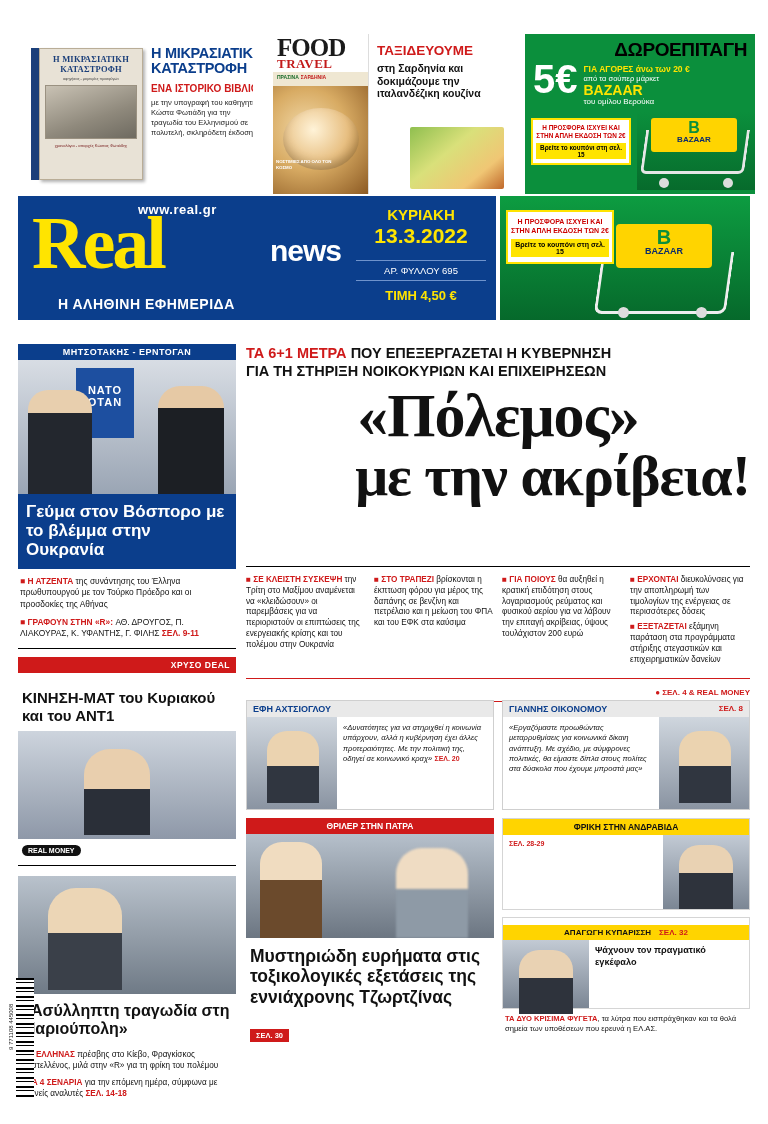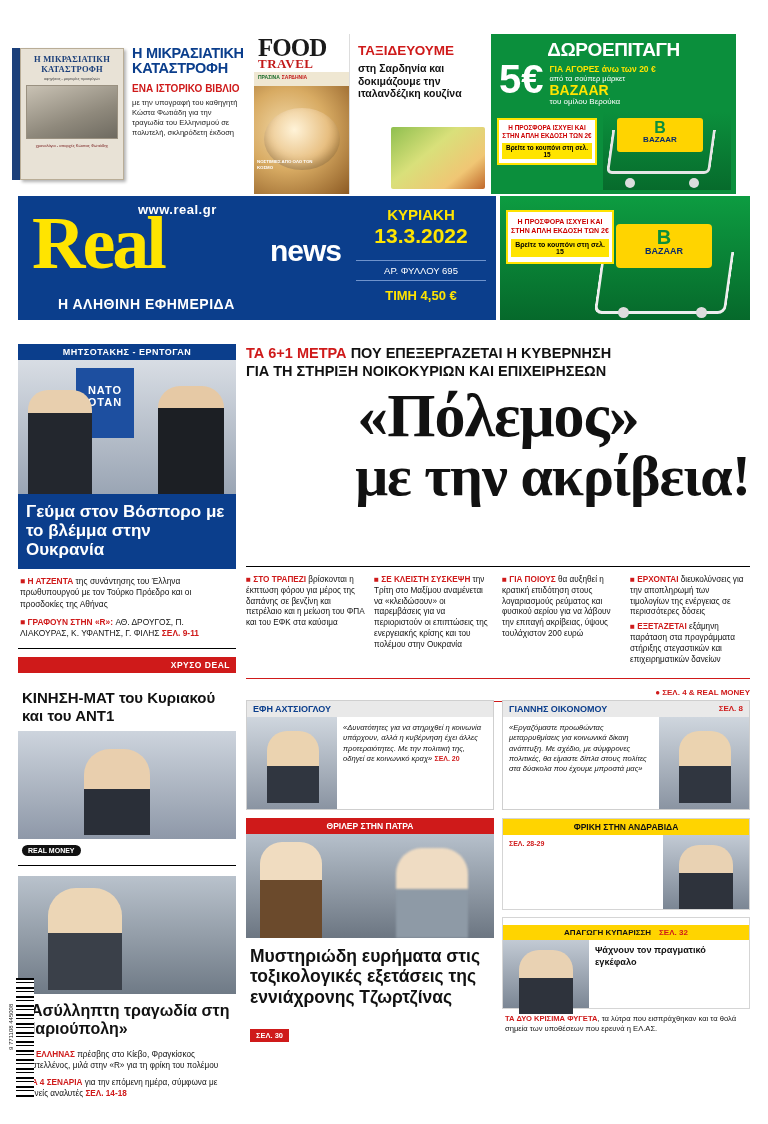--- a/index.html
+++ b/index.html
@@ -5,21 +5,21 @@
   * { box-sizing: border-box; margin: 0; padding: 0; }
   html, body {
     width: 768px; height: 1124px;
     background: #ffffff;
     font-family: "Liberation Sans", sans-serif;
     overflow: hidden;
   }
   .page { position: relative; width: 768px; height: 1124px; background:#fff; }
 
   
-  .promo-strip { position:absolute; left:4px; top:34px; width:732px; height:160px; display:flex; gap:5px; }
+  .promo-strip { position:absolute; left:23px; top:34px; width:732px; height:160px; display:flex; gap:20px; }
 
   .promo-book { position:relative; width:246px; height:160px; background:#fff; overflow:hidden; }
   .book-cover {
     position:absolute; left:16px; top:14px; width:104px; height:132px;
     background:#e8e2d6; border:1px solid #b9ad97;
     box-shadow: 2px 2px 3px rgba(0,0,0,.3);
     padding:6px 5px; text-align:center;
   }
   .book-cover .bc-title { font-family:"Liberation Serif", serif; font-weight:bold; font-size:8.5px; color:#1b3f7a; line-height:1.15; letter-spacing:.2px; }
   .book-cover .bc-sub { font-size:3.6px; color:#444; margin-top:2px; line-height:1.2; }
@@ -45,21 +45,21 @@
      background: radial-gradient(circle at 40% 35%, #fff3d8, #e8c083 55%, #b07a2e); box-shadow: inset 0 -6px 10px rgba(0,0,0,.2); }
   .mag-cover .mc-cap { position:absolute; left:3px; bottom:24px; width:70px; font-size:4.4px; color:#fff; font-weight:bold; z-index:3; line-height:1.25; }
   .mag-txt { width:136px; padding:10px 6px 0 8px; }
   .mag-txt .mt-h1 { color:#cf1a1a; font-weight:bold; font-size:13.5px; line-height:1.05; }
   .mag-txt .mt-p { color:#111; font-weight:bold; font-size:10.5px; line-height:1.2; margin-top:4px; }
   .mag-photo { position:absolute; right:0; bottom:4px; width:96px; height:64px; border-radius:3px;
       background: linear-gradient(140deg,#8fbf4f,#d9e07a 40%,#f0c674 75%,#c0682b); border:1px solid #fff; }
 
   .promo-coupon { position:relative; width:246px; height:160px; background:#0b8f3c; overflow:hidden; }
   .cp-top { padding:6px 8px 0; }
-  .cp-title { color:#ffffff; font-weight:bold; font-size:19px; letter-spacing:-.4px; line-height:1; text-align:center; }
+  .cp-title { color:#000000; font-weight:bold; font-size:19px; letter-spacing:-.4px; line-height:1; text-align:right; }
   .cp-row { display:flex; align-items:flex-start; margin-top:2px; }
   .cp-five { color:#fff; font-weight:bold; font-size:40px; line-height:.9; }
   .cp-side { margin-left:6px; padding-top:3px; }
   .cp-side .l1 { color:#ffe400; font-weight:bold; font-size:8.5px; }
   .cp-side .l2 { color:#fff; font-size:7.5px; }
   .cp-side .l3 { color:#ffe400; font-weight:bold; font-size:14px; line-height:1; }
   .cp-side .l4 { color:#fff; font-size:8px; }
   .cp-cart { position:absolute; left:112px; top:78px; width:128px; height:78px;
       background: linear-gradient(180deg,#0b8f3c,#076b2c); }
   .cp-cart .cart-body { position:absolute; left:6px; top:18px; width:104px; height:44px; border:3px solid #e6e6e6; border-top:none; transform: skewX(-8deg); border-radius:0 0 6px 6px; }
@@ -283,26 +283,26 @@
       <span>ΓΙΑ ΤΗ ΣΤΗΡΙΞΗ ΝΟΙΚΟΚΥΡΙΩΝ ΚΑΙ ΕΠΙΧΕΙΡΗΣΕΩΝ</span>
     </div>
     <div class="headline">
       <div class="h-1">«Πόλεμος»</div>
       <div class="h-2">με την ακρίβεια!</div>
     </div>
   </div>
 
   <div class="bullets">
     <div class="bcol">
+      <span class="sq">■ </span><span class="bhd">ΣΕ ΚΛΕΙΣΤΗ ΣΥΣΚΕΨΗ</span>
+      <span>την Τρίτη στο Μαξίμου αναμένεται να «κλειδώσουν» οι παρεμβάσεις για να περιοριστούν οι επιπτώσεις της ενεργειακής κρίσης και του πολέμου στην Ουκρανία</span>
+    </div>
+    <div class="bcol">
       <span class="sq">■ </span><span class="bhd">ΣΤΟ ΤΡΑΠΕΖΙ</span>
       <span>βρίσκονται η έκπτωση φόρου για μέρος της δαπάνης σε βενζίνη και πετρέλαιο και η μείωση του ΦΠΑ και του ΕΦΚ στα καύσιμα</span>
-    </div>
-    <div class="bcol">
-      <span class="sq">■ </span><span class="bhd">ΣΕ ΚΛΕΙΣΤΗ ΣΥΣΚΕΨΗ</span>
-      <span>την Τρίτη στο Μαξίμου αναμένεται να «κλειδώσουν» οι παρεμβάσεις για να περιοριστούν οι επιπτώσεις της ενεργειακής κρίσης και του πολέμου στην Ουκρανία</span>
     </div>
     <div class="bcol">
       <span class="sq">■ </span><span class="bhd">ΓΙΑ ΠΟΙΟΥΣ</span>
       <span>θα αυξηθεί η κρατική επιδότηση στους λογαριασμούς ρεύματος και φυσικού αερίου για να λάβουν την επιταγή ακρίβειας, ύψους τουλάχιστον 200 ευρώ</span>
     </div>
     <div class="bcol">
       <span class="sq">■ </span><span class="bhd">ΕΡΧΟΝΤΑΙ</span>
       <span>διευκολύνσεις για την αποπληρωμή των τιμολογίων της ενέργειας σε περισσότερες δόσεις</span>
       <div style="height:4px"></div>
       <span class="sq">■ </span><span class="bhd">ΕΞΕΤΑΖΕΤΑΙ</span>

